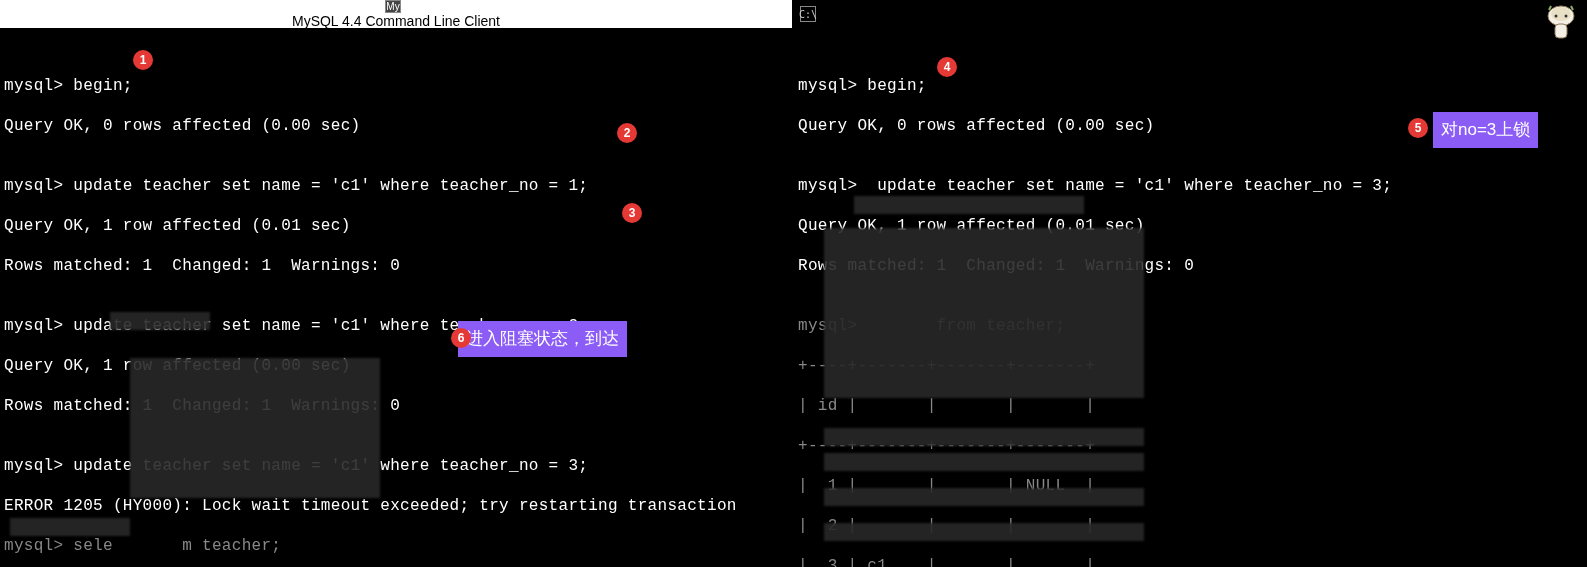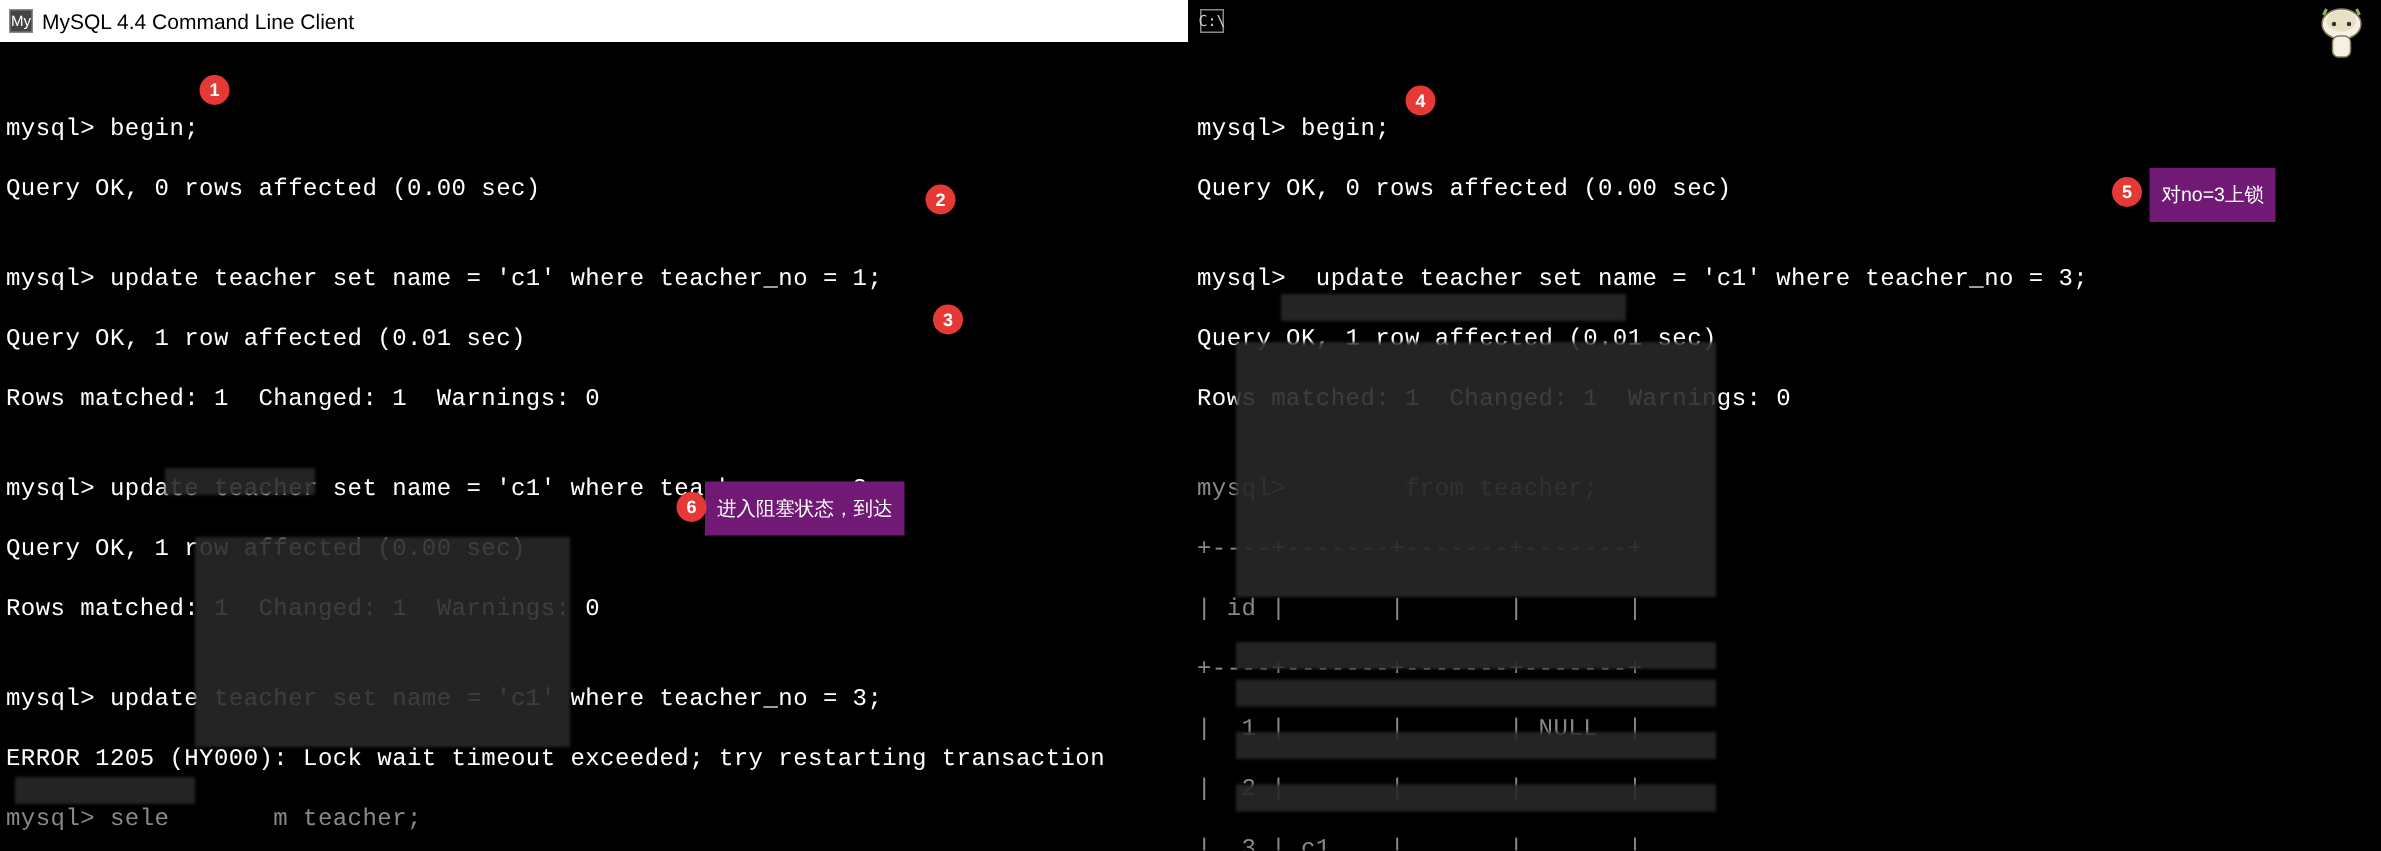--- a/index.html
+++ b/index.html
@@ -25,20 +25,21 @@
     height: 28px;
     display: flex;
     align-items: center;
     padding: 0 6px;
     font-family: "Segoe UI", Tahoma, sans-serif;
     font-size: 14px;
   }
   .titlebar-left {
     background: #fff;
     color: #000;
+    flex-direction: column;
   }
   .titlebar-right {
     background: #000;
     color: #fff;
   }
   .titlebar .icon {
     width: 16px; height: 16px;
     margin-right: 6px;
     display: inline-flex;
     align-items: center; justify-content: center;
@@ -82,24 +83,24 @@
     font-weight: bold;
     display: flex;
     align-items: center;
     justify-content: center;
     line-height: 1;
     z-index: 10;
   }
 
   .note {
     position: absolute;
-    background: #701a75;
+    background: #8b5cf6;
     color: #fff;
     font-family: "Microsoft YaHei", "SimHei", sans-serif;
-    font-size: 13px;
+    font-size: 17px;
     line-height: 28px;
     padding: 4px 8px;
     z-index: 9;
   }
 
   .mascot {
     position: absolute;
     right: 6px;
     top: 2px;
     width: 40px;
@@ -199,21 +200,21 @@
 <div class="badge" style="left:133px; top:50px;">1</div>
 <div class="badge" style="left:617px; top:123px;">2</div>
 <div class="badge" style="left:622px; top:203px;">3</div>
 <div class="badge" style="left:937px; top:57px;">4</div>
 <div class="badge" style="left:1408px; top:118px;">5</div>
 <div class="badge" style="left:451px; top:328px;">6</div>
 
 <div class="note" style="left:1433px; top:112px;">
   <span>对no=3上锁</span>
 </div>
-<div class="note" style="left:470px; top:321px;">
+<div class="note" style="left:458px; top:321px;">
   <span>进入阻塞状态，到达</span><br>
 </div>
 
 <div class="mascot">
   <svg viewBox="0 0 40 40">
     <ellipse cx="20" cy="14" rx="13" ry="10" fill="#f5f0e6" stroke="#8a7a5a" stroke-width="1"></ellipse>
     <ellipse cx="20" cy="12" rx="10" ry="7" fill="#e8dfc5"></ellipse>
     <circle cx="15" cy="14" r="1.5" fill="#333"></circle>
     <circle cx="25" cy="14" r="1.5" fill="#333"></circle>
     <rect x="14" y="22" width="12" height="14" rx="4" fill="#f5f0e6" stroke="#8a7a5a" stroke-width="1"></rect>

